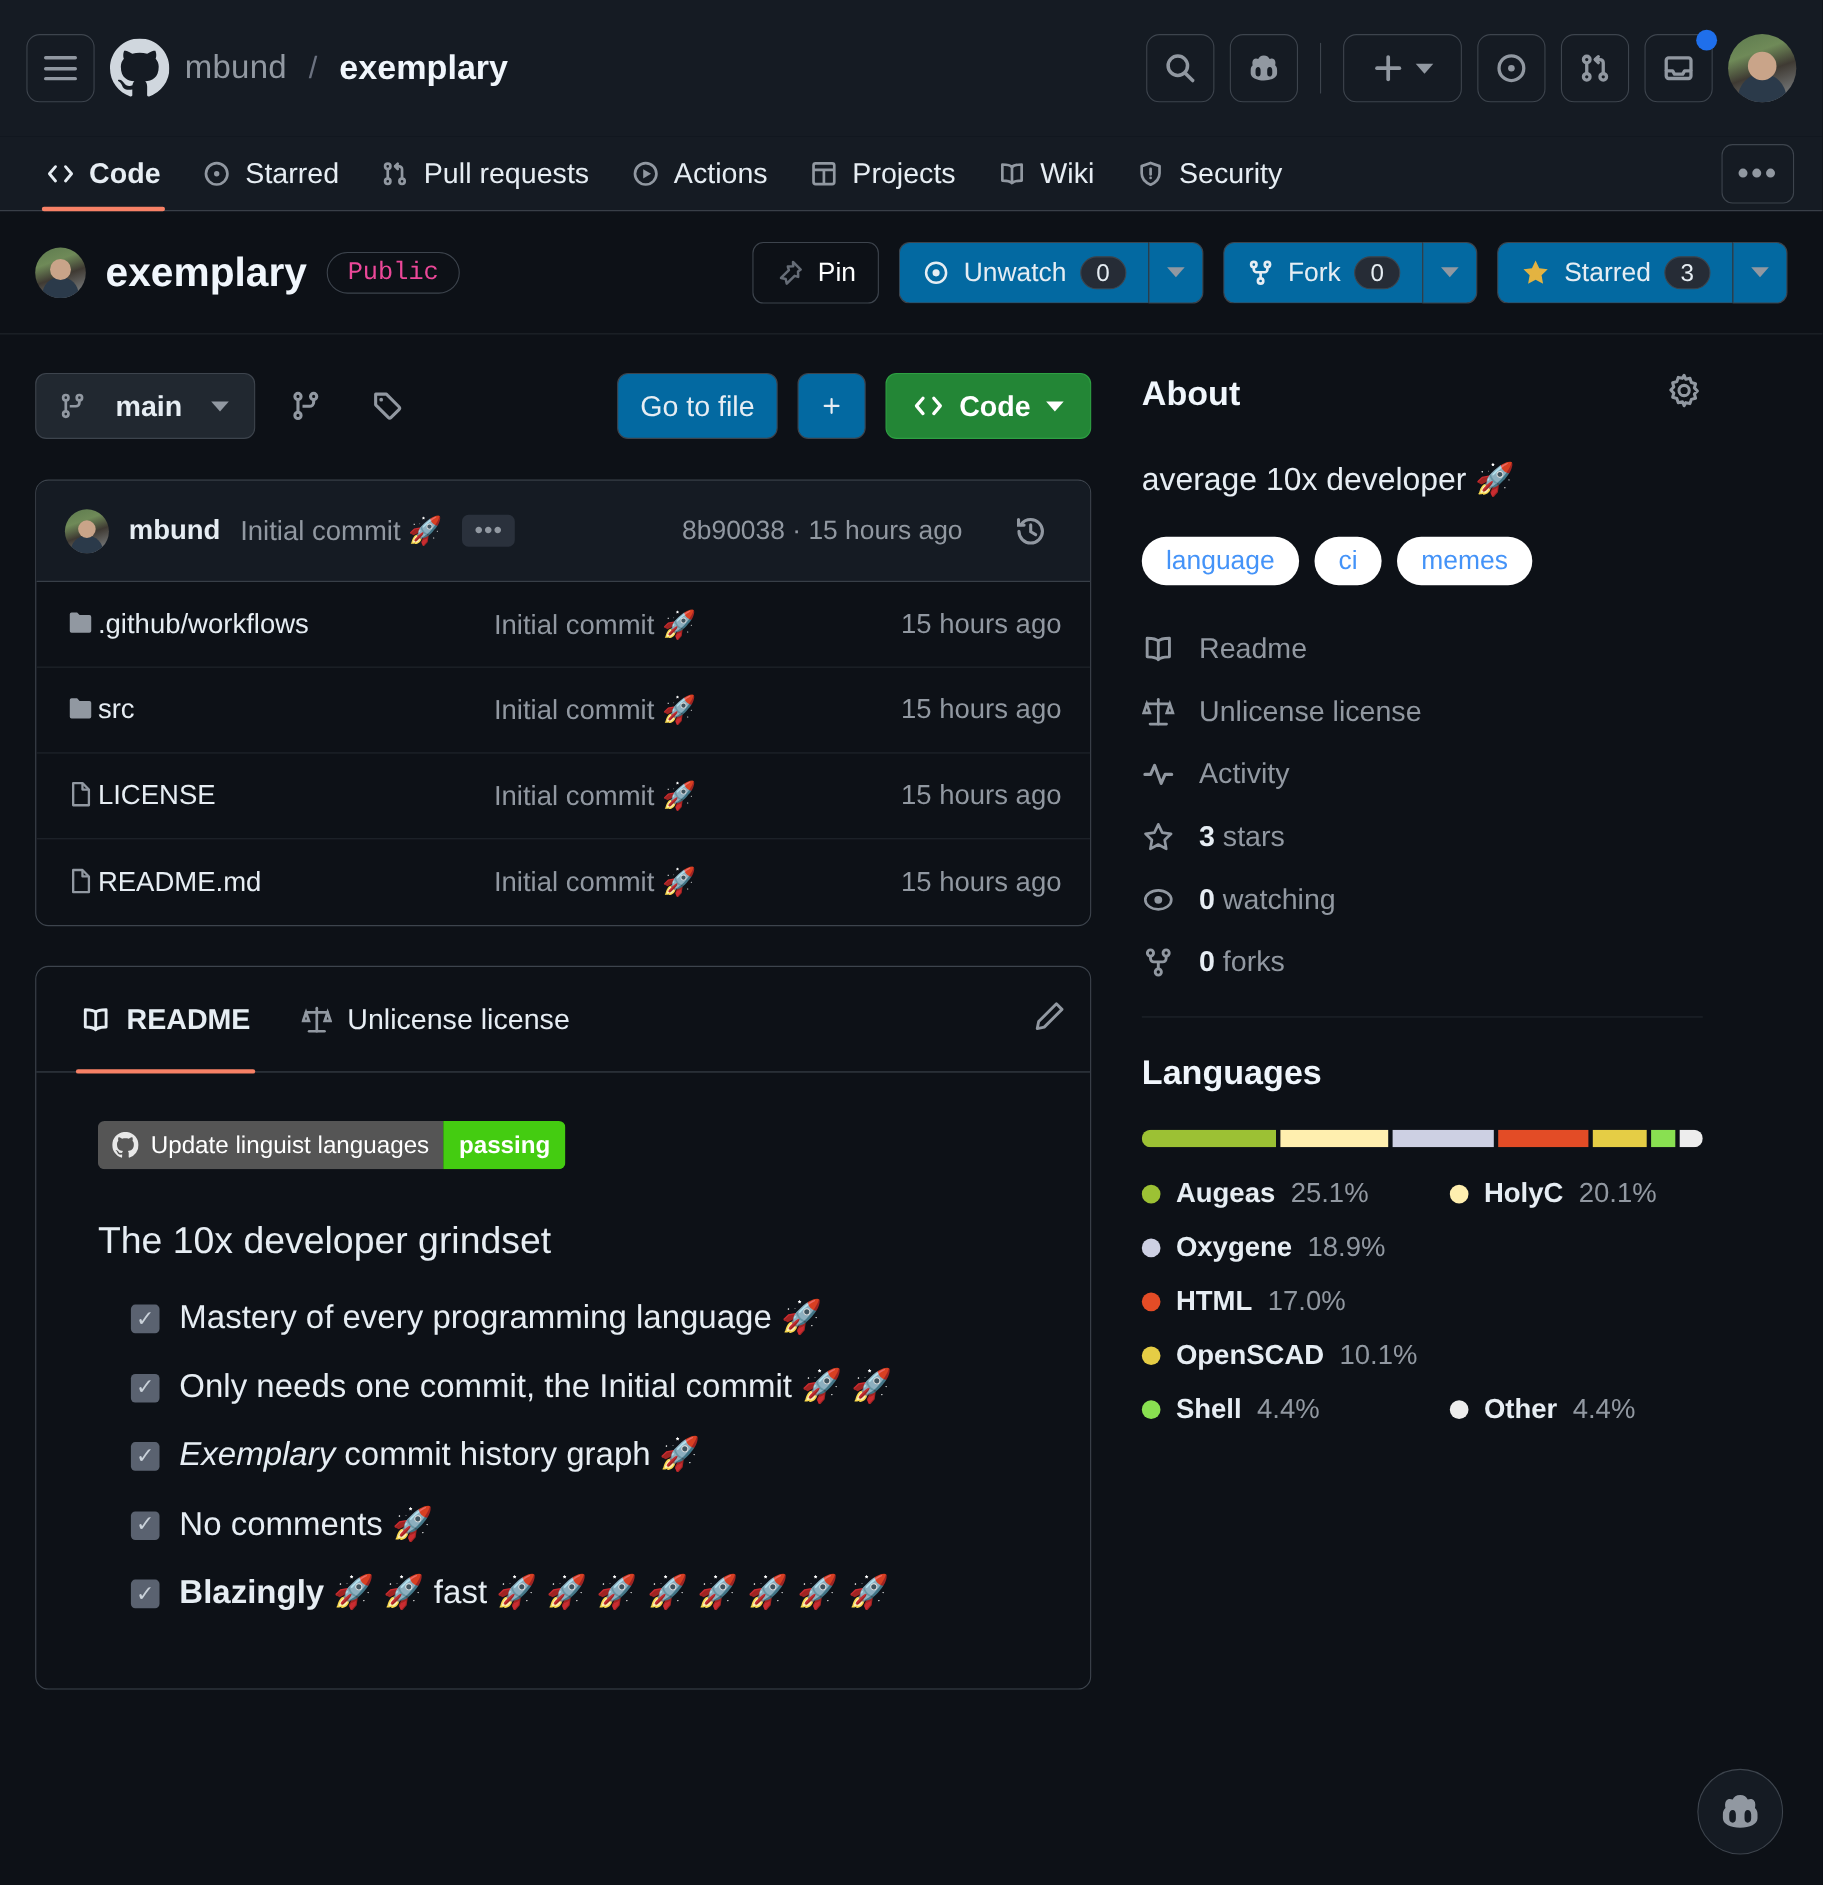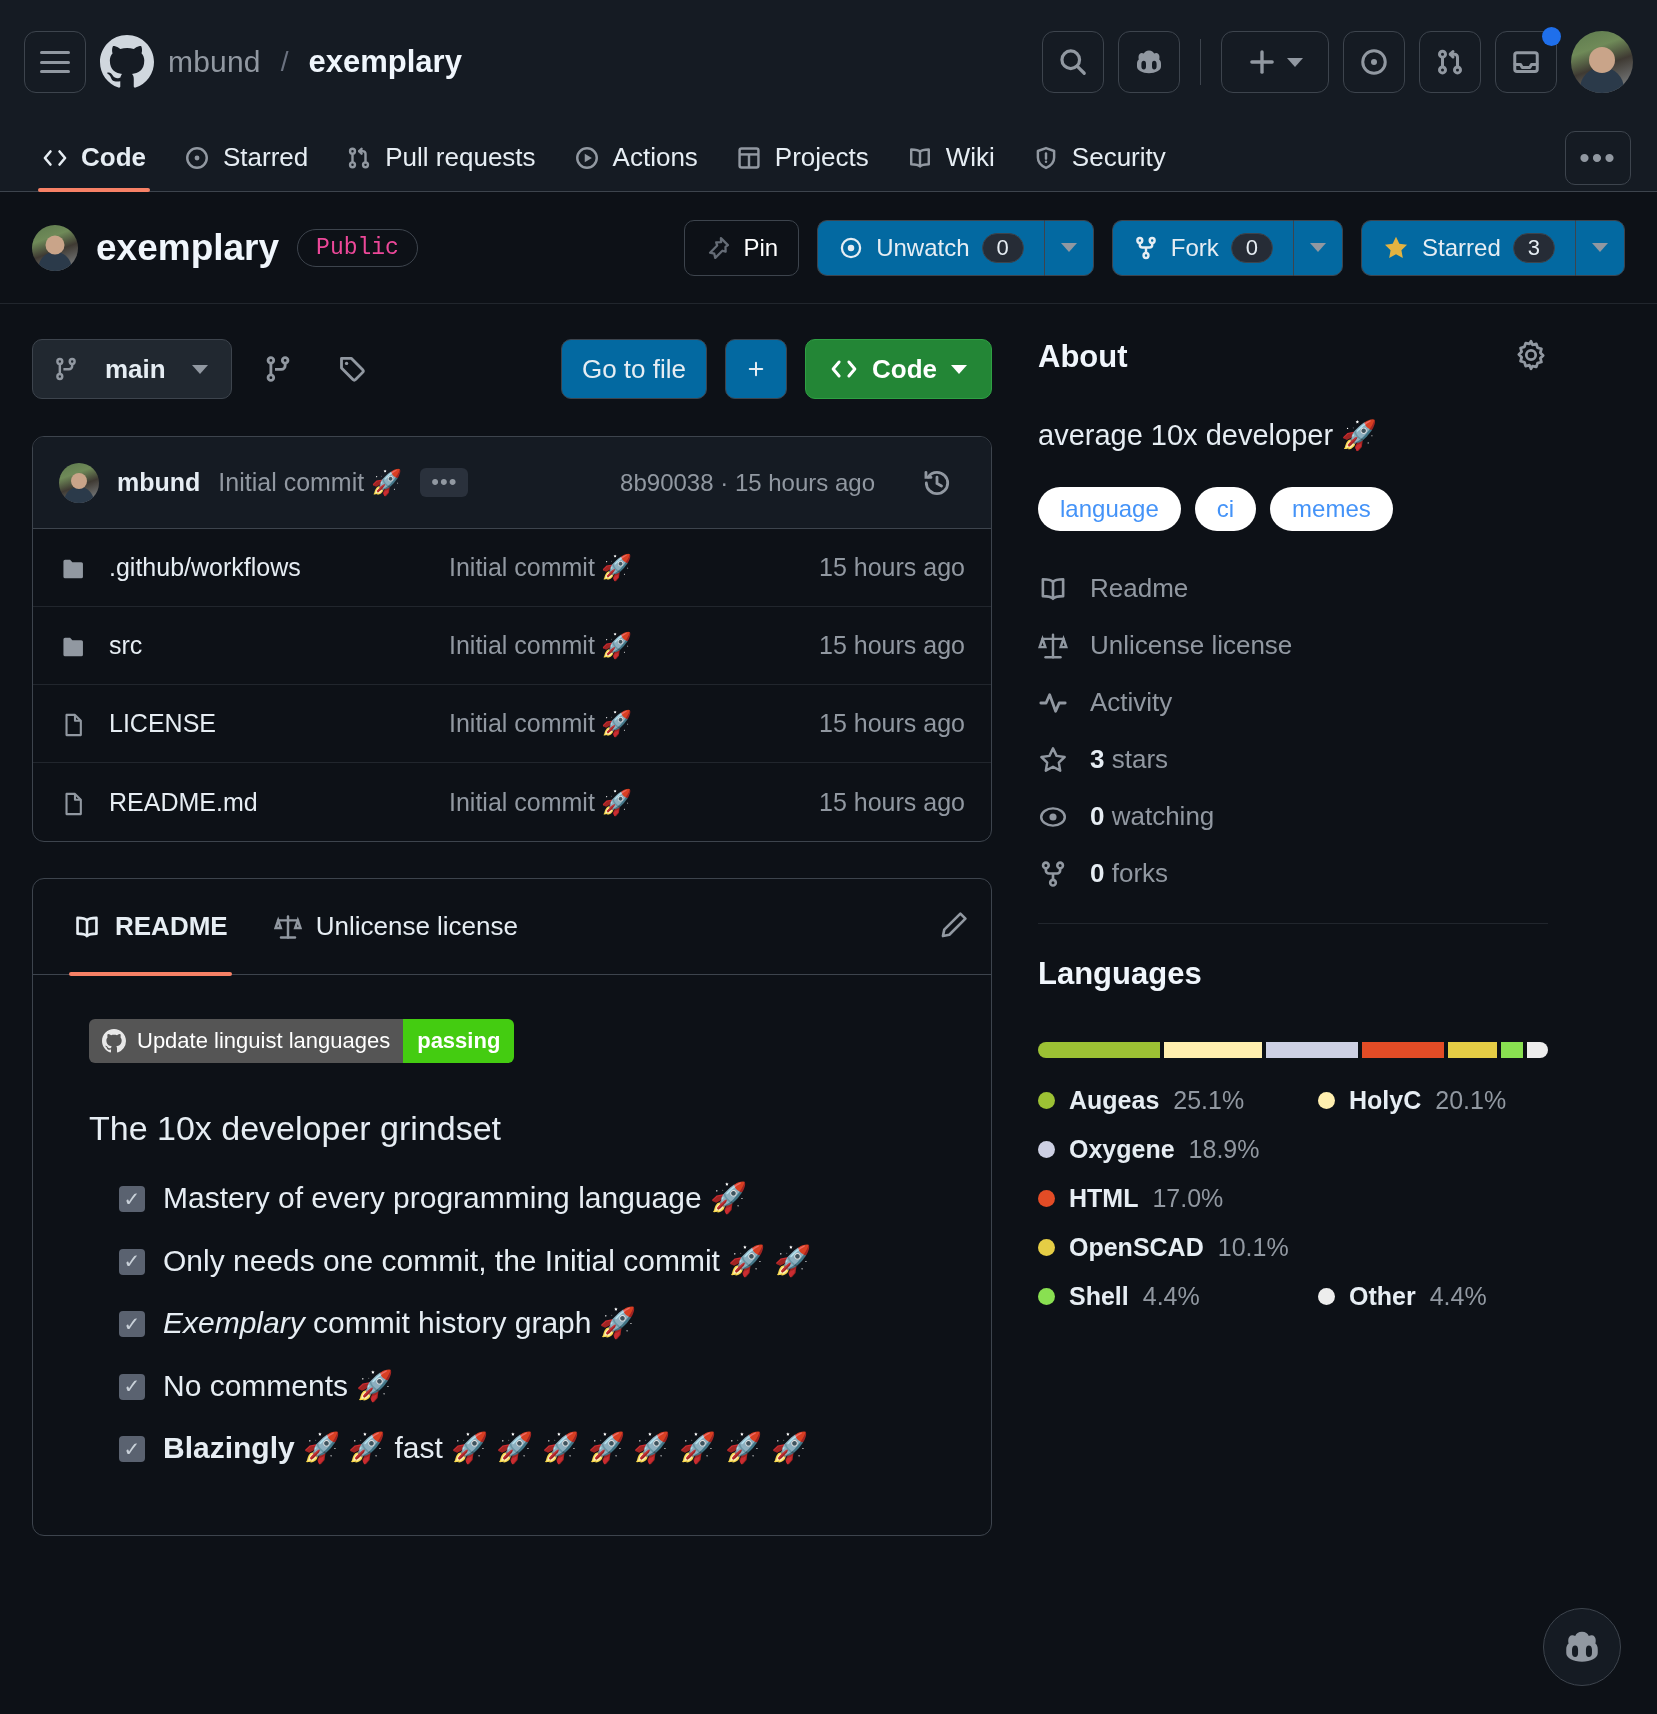--- a/index.html
+++ b/index.html
@@ -155,21 +155,21 @@
     background:#2a313c; border-radius:6px; padding: 2px 11px;
     color:#9198a1; font-size: 22px; line-height: 1.1; letter-spacing:1px;
   }
   .commit-meta { font-size: 24px; color:#9198a1; margin-left:auto; }
   .file-row {
     display:flex; align-items:center; height: 78px;
     padding: 0 26px; border-bottom:1px solid #21262d;
     font-size: 25px;
   }
   .file-row:last-child { border-bottom: none; }
-  .file-name { color:#e6edf3; width: 390px; display:flex; align-items:flex-end; gap:20px; }
+  .file-name { color:#e6edf3; width: 390px; display:flex; align-items:flex-start; }
   .file-msg { color:#9198a1; flex: 1 1 auto; }
   .file-time { color:#9198a1; text-align:right; }
 
   
   .readme-card { border:1px solid #3d444d; border-radius:12px; margin-top: 36px; min-height: 620px; }
   .readme-tabs {
     display:flex; align-items:center; gap: 10px;
     padding: 0 22px; height: 96px; position: relative;
     border-bottom: 1px solid #3d444d;
   }
@@ -644,21 +644,21 @@
             <circle cx="11.8" cy="3.4" r="1.5"></circle>
             <circle cx="8" cy="12.6" r="1.5"></circle>
           <path d="M4.2 4.9v1.2a1.6 1.6 0 001.6 1.6h4.4a1.6 1.6 0 001.6-1.6V4.9"></path>
             <line x1="8" y1="7.7" x2="8" y2="11.1"></line>
         </svg>
         <span><b>0</b> <span>forks</span></span>
       </div>
 
       <div class="hr"></div>
 
-      <div class="side-title" style="margin-bottom:50px">Languages</div>
+      <div class="side-title" style="margin-bottom:34px">Languages</div>
       <div class="langbar">
           <i style="background: rgb(156, 193, 52); width: 25.1%;"></i>
           <i style="background: rgb(255, 239, 175); width: 20.1%;"></i>
           <i style="background: rgb(205, 208, 227); width: 18.9%;"></i>
           <i style="background: rgb(227, 76, 38); width: 17%;"></i>
           <i style="background: rgb(229, 205, 69); width: 10.1%;"></i>
           <i style="background: rgb(137, 224, 81); width: 4.4%;"></i>
           <i style="background: rgb(237, 237, 237); width: 4.4%;"></i>
         </div>
       <div class="lang-list">

